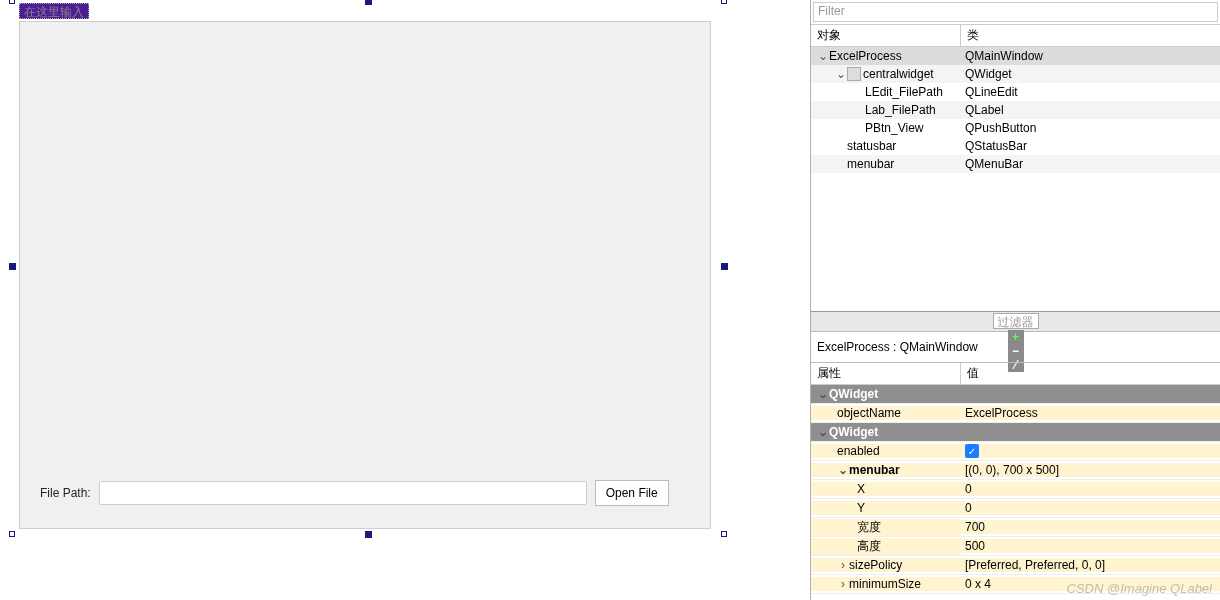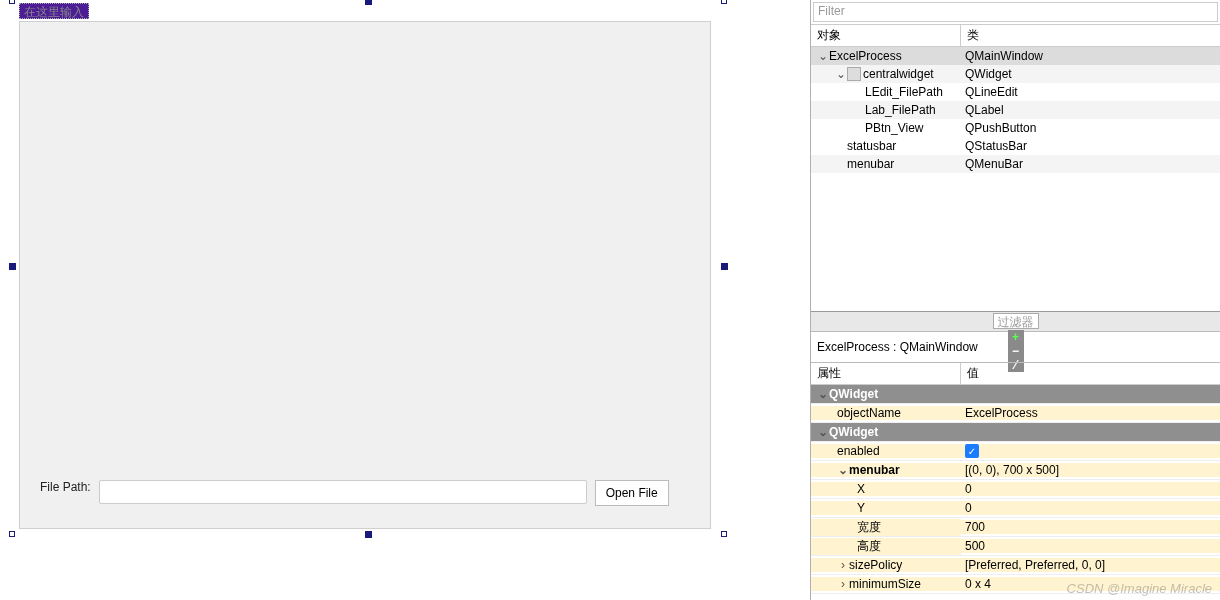--- a/index.html
+++ b/index.html
@@ -19,21 +19,21 @@
 .h-n  { left:358px; top:-3px; }
 .h-s  { left:358px; top:530px; }
 .h-w  { left:2px;   top:262px; }
 .h-e  { left:714px; top:262px; }
 .h-nw { left:2px;   top:-3px; }
 .h-ne { left:714px; top:-3px; }
 .h-sw { left:2px;   top:530px; }
 .h-se { left:714px; top:530px; }
 .handle.open { background:#fff; border:1px solid #1a1a7a; width:6px; height:6px; }
 
-.field-row { position:absolute; left:20px; top:458px; display:flex; align-items:flex-start; gap:8px; }
+.field-row { position:absolute; left:20px; top:458px; display:flex; align-items:center; gap:8px; }
 .file-label { color:#222; }
 .file-input { width:488px; height:24px; border:1px solid #ccc; border-radius:2px; padding:2px 4px; background:#fff;}
 .open-btn { width:74px; height:26px; border:1px solid #bbb; border-radius:0; background:#fff; cursor:pointer;}
 
 
 .right { flex:1; height:600px; border-left:1px solid #b0b0b0; display:flex; flex-direction:column;}
 .obj-panel { flex: 0 0 312px; display:flex; flex-direction:column; border-bottom:1px solid #999;}
 .prop-panel { flex:1; display:flex; flex-direction:column; overflow:hidden;}
 
 .filter-box { height:20px; border:1px solid #ccc; margin:2px; color:#999; padding:1px 4px; background:#fff;}
@@ -236,16 +236,16 @@
           <div class="v">[Preferred, Preferred, 0, 0]</div>
         </div>
         <div class="prow ind1">
           <div class="n">
             <span class="tw">›</span>
             <span>minimumSize</span>
           </div>
           <div class="v">0 x 4</div>
         </div>
       </div>
-    <div class="wm">CSDN @Imagine Miracle</div>
+    <div class="wm">CSDN @Imagine QLabel</div>
   </div>
 
 </div>
 
 </body></html>

